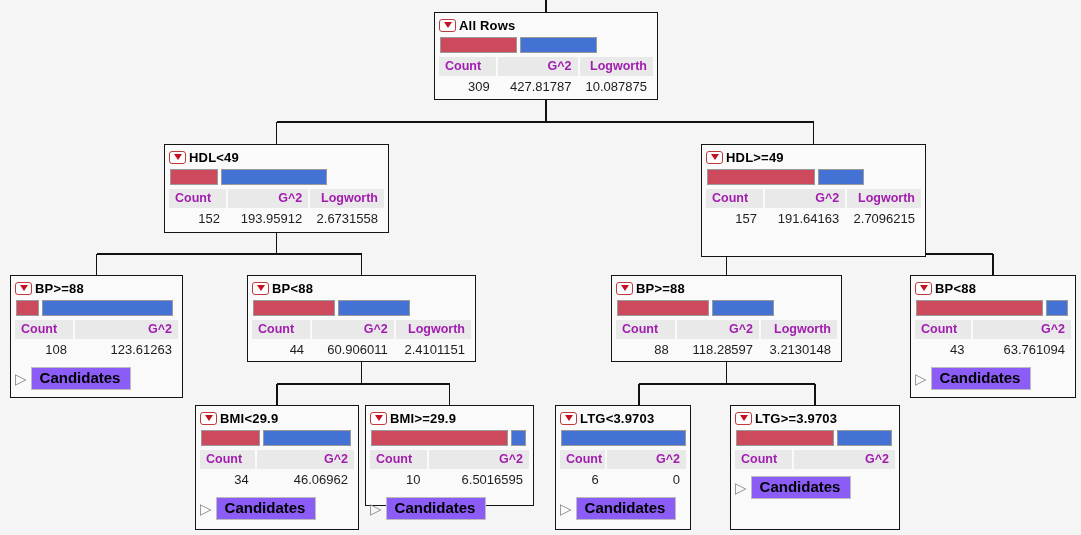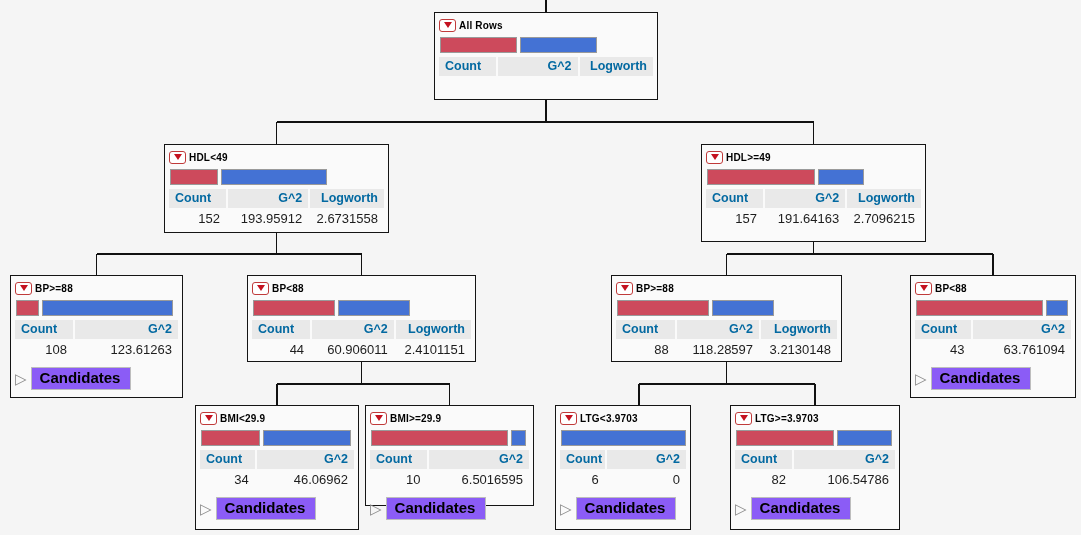--- a/index.html
+++ b/index.html
@@ -6,29 +6,29 @@
   .stage { position:relative; width:1081px; height:535px; background:#F5F5F5; overflow:hidden; }
   svg.connectors { position:absolute; left:0; top:0; width:1081px; height:535px; }
   svg.connectors line { stroke:#111; stroke-width:1.5; shape-rendering:crispEdges; }
 
   .node { position:absolute; box-sizing:border-box; background:#FAFAFA; border:1.5px solid #141414; padding:2px 4px; }
 
   .title-row { display:flex; align-items:center; gap:3px; height:20px; }
   .rt-btn { width:17px; height:13px; background:#FFFFFF; border:1px solid #C03A3A; border-radius:3px;
             display:flex; align-items:center; justify-content:center; box-sizing:border-box; cursor:pointer; flex:0 0 auto; }
   .rt-tri { width:0; height:0; border-left:4px solid transparent; border-right:4px solid transparent; border-top:6px solid #C41220; }
-  .title { font-size:10px; font-weight:bold; color:#000; white-space:nowrap; letter-spacing:0.2px; }
+  .title { font-size:13px; font-weight:bold; color:#000; white-space:nowrap; letter-spacing:0.2px; }
 
   .bar { display:flex; gap:3px; height:16px; margin:2px 0 4px 1px; }
   .seg { height:100%; box-sizing:border-box; border:1px solid #9A9A9A; }
 
   .hdr, .vals { display:flex; gap:2px; width:100%; }
   .hdr { margin-bottom:1px; }
   .cell { box-sizing:border-box; overflow:hidden; white-space:nowrap; }
-  .hdr .cell { background:#E9E9E9; font-weight:bold; font-size:12.5px; height:19px; line-height:19px; padding:0 6px; color:#0369a1; }
+  .hdr .cell { background:#E9E9E9; font-weight:bold; font-size:12.5px; height:19px; line-height:19px; padding:0 6px; color:#a21caf; }
   .vals .cell { font-size:13px; height:20px; line-height:20px; padding:0 6px; color:#1d1d1d; }
   .cell.left { text-align:left; }
   .cell.right { text-align:right; }
 
   .cand-row { display:flex; align-items:center; gap:4px; margin-top:7px; }
   .disclosure { color:#8a8a8a; font-size:15px; line-height:1; cursor:pointer; user-select:none; flex:0 0 auto; }
   .cand-btn { background:#8b5cf6; border:1px solid #BDBDBD; font-weight:bold; font-size:15px; font-family:"Liberation Sans",sans-serif;
               padding:1px 10px 3px 8px; color:#000; cursor:pointer; }
 </style>
 </head>
@@ -67,20 +67,25 @@
     </div>
     <div class="bar">
         <span class="seg" style="width: 77px; background: rgb(205, 74, 92);"></span>
         <span class="seg" style="width: 77px; background: rgb(68, 114, 212);"></span>
       </div>
     <div class="hdr">
         <div class="cell left" style="flex: 0 1 27%;">Count</div>
         <div class="cell right" style="flex: 0 1 38%;">G^2</div>
         <div class="cell right" style="flex: 0 1 35%;">Logworth</div>
       </div>
+    <div class="vals">
+        <div class="cell right" style="flex: 0 1 27%;">309</div>
+        <div class="cell right" style="flex: 0 1 38%;">427.81787</div>
+        <div class="cell right" style="flex: 0 1 35%;">10.087875</div>
+      </div>
 
   </div>
     <div class="node" style="left: 164px; top: 144px; width: 225px; height: 89px;">
     <div class="title-row">
       <span class="rt-btn">
           <span class="rt-tri"></span>
         </span>
       <span class="title">HDL&lt;49</span>
     </div>
     <div class="bar">
@@ -92,21 +97,21 @@
         <div class="cell right" style="flex: 0 1 38%;">G^2</div>
         <div class="cell right" style="flex: 0 1 35%;">Logworth</div>
       </div>
     <div class="vals">
         <div class="cell right" style="flex: 0 1 27%;">152</div>
         <div class="cell right" style="flex: 0 1 38%;">193.95912</div>
         <div class="cell right" style="flex: 0 1 35%;">2.6731558</div>
       </div>
 
   </div>
-    <div class="node" style="left: 701px; top: 144px; width: 225px; height: 98px;">
+    <div class="node" style="left: 701px; top: 144px; width: 225px; height: 113px;">
     <div class="title-row">
       <span class="rt-btn">
           <span class="rt-tri"></span>
         </span>
       <span class="title">HDL&gt;=49</span>
     </div>
     <div class="bar">
         <span class="seg" style="width: 108px; background: rgb(205, 74, 92);"></span>
         <span class="seg" style="width: 46px; background: rgb(68, 114, 212);"></span>
       </div>
@@ -295,22 +300,18 @@
       <span class="title">LTG&gt;=3.9703</span>
     </div>
     <div class="bar">
         <span class="seg" style="width: 98px; background: rgb(205, 74, 92);"></span>
         <span class="seg" style="width: 55px; background: rgb(68, 114, 212);"></span>
       </div>
     <div class="hdr">
         <div class="cell left" style="flex: 0 1 36%;">Count</div>
         <div class="cell right" style="flex: 0 1 64%;">G^2</div>
       </div>
-    <div class="vals">
-        <div class="cell right" style="flex: 0 1 36%;">82</div>
-        <div class="cell right" style="flex: 0 1 64%;">106.54786</div>
-      </div>
     <div class="cand-row">
       <span class="disclosure">▷</span>
       <button class="cand-btn">Candidates</button>
     </div>
   </div>
   </div>
 
 </body></html>

